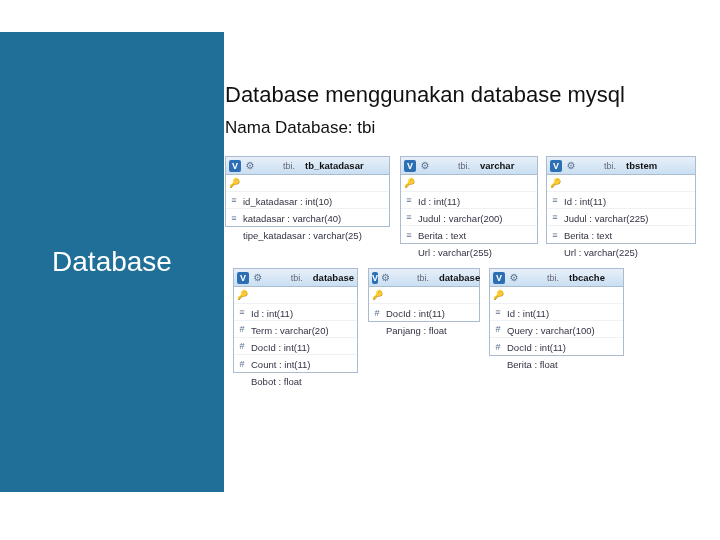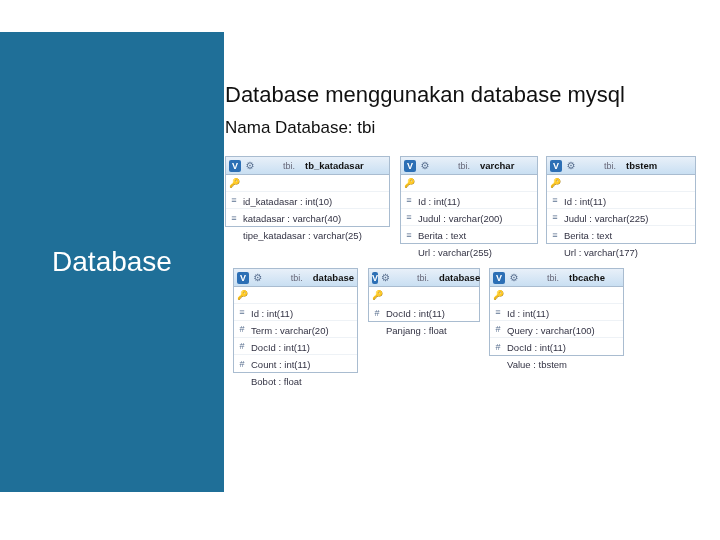--- a/index.html
+++ b/index.html
@@ -107,21 +107,21 @@
         <div class="tbl-row">
           <span class="col-icon txt">≡</span>
           <span class="col-text">Judul : varchar(225)</span>
         </div>
         <div class="tbl-row">
           <span class="col-icon txt">≡</span>
           <span class="col-text">Berita : text</span>
         </div>
         <div class="tbl-row">
           <span class="col-icon txt">≡</span>
-          <span class="col-text">Url : varchar(177)</span>
+          <span class="col-text">Url : varchar(225)</span>
         </div>
       </div>
       <div class="tbl" id="t3">
         <div class="tbl-head">
           <span class="vbox">V</span>
           <span class="gear">⚙</span>
           <span class="schema">tbi.</span>
           <span class="tname">database</span>
         </div>
         <div class="tbl-row">
@@ -175,17 +175,17 @@
         <div class="tbl-row">
           <span class="col-icon txt">≡</span>
           <span class="col-text">Query : varchar(100)</span>
         </div>
         <div class="tbl-row">
           <span class="col-icon num">#</span>
           <span class="col-text">DocId : int(11)</span>
         </div>
         <div class="tbl-row">
           <span class="col-icon num">#</span>
-          <span class="col-text">Value : tbstem</span>
+          <span class="col-text">Berita : float</span>
         </div>
       </div>
     </div>
 </div>
 
 </body></html>

